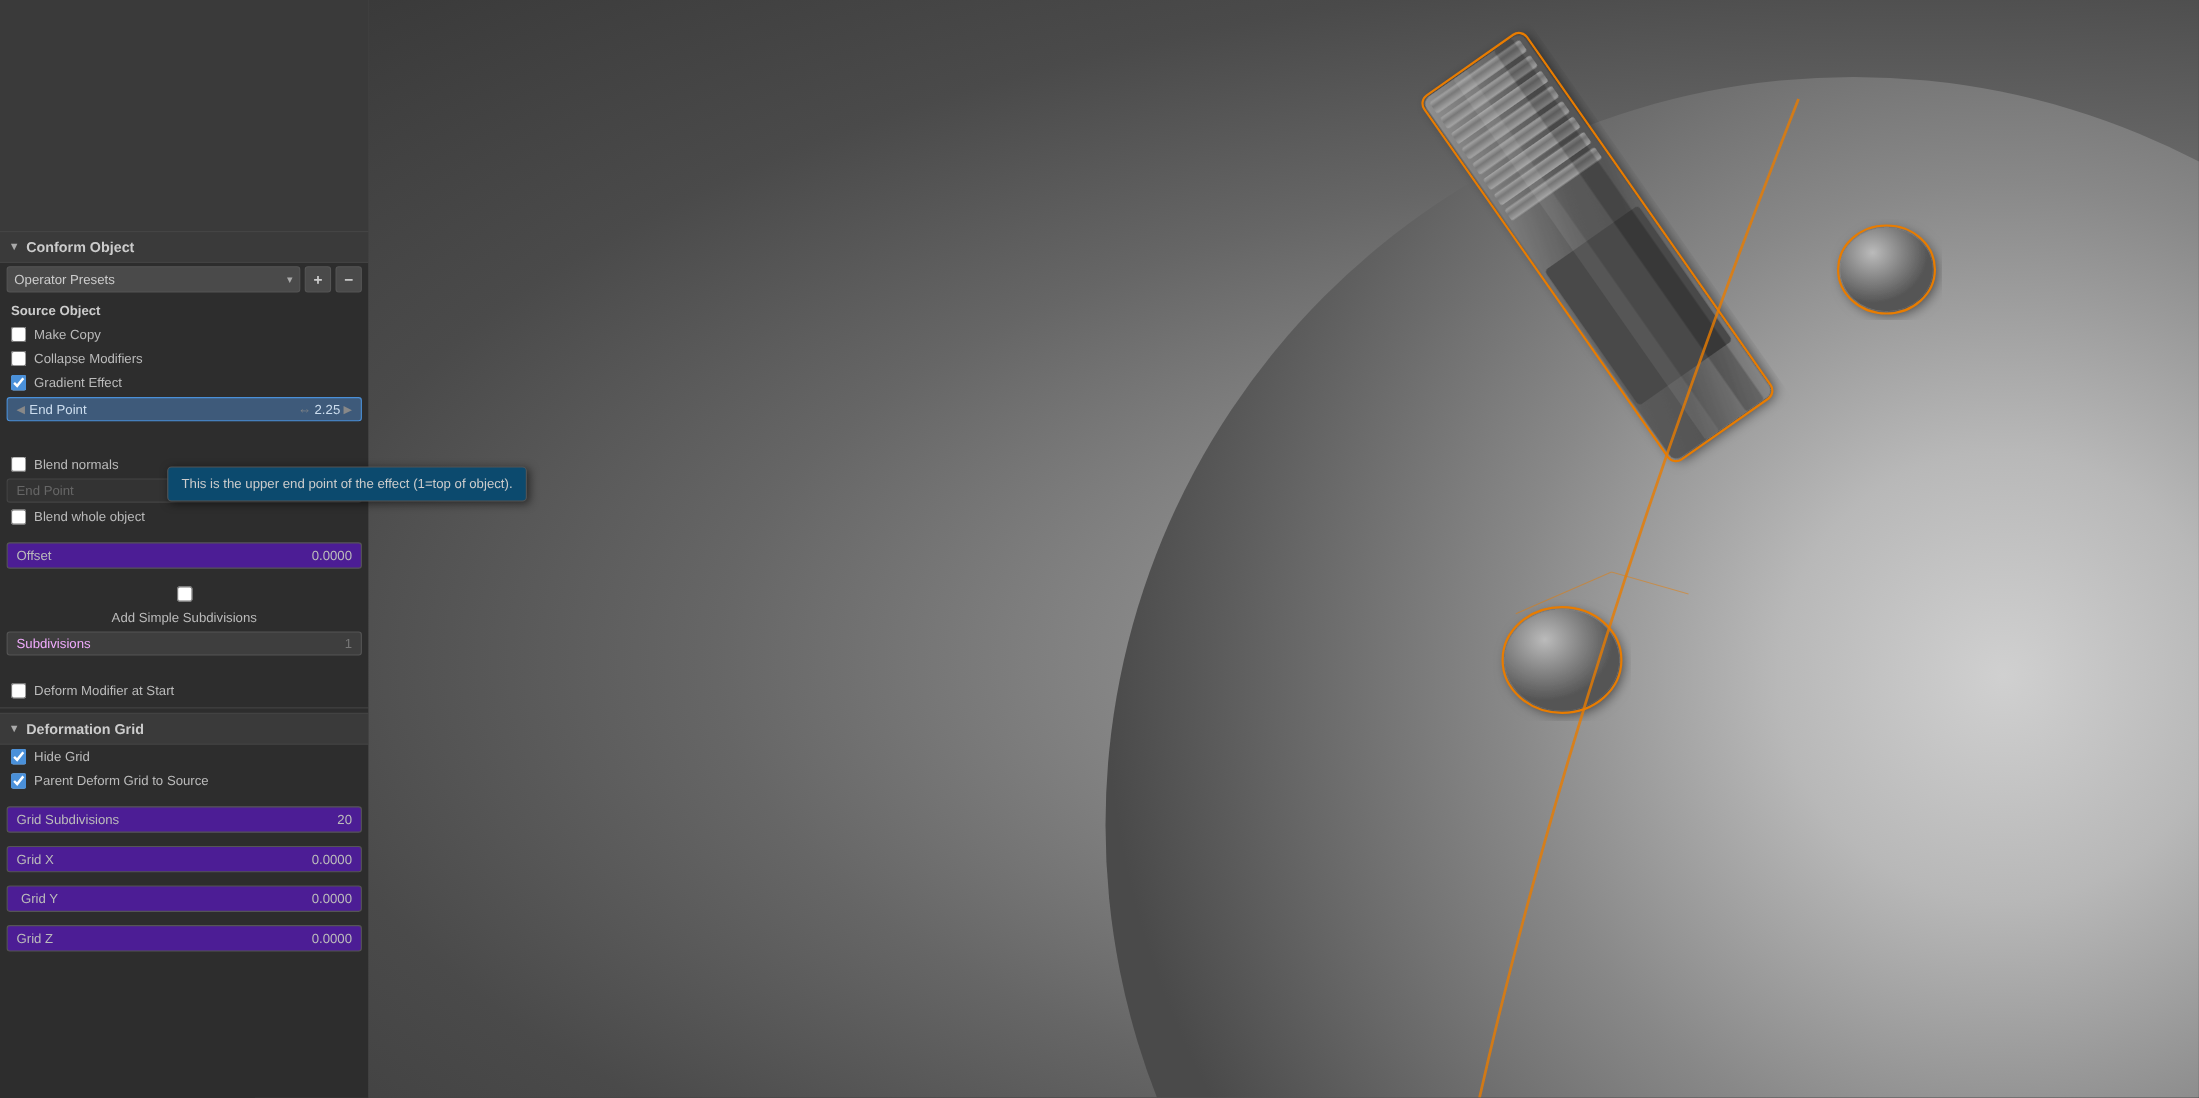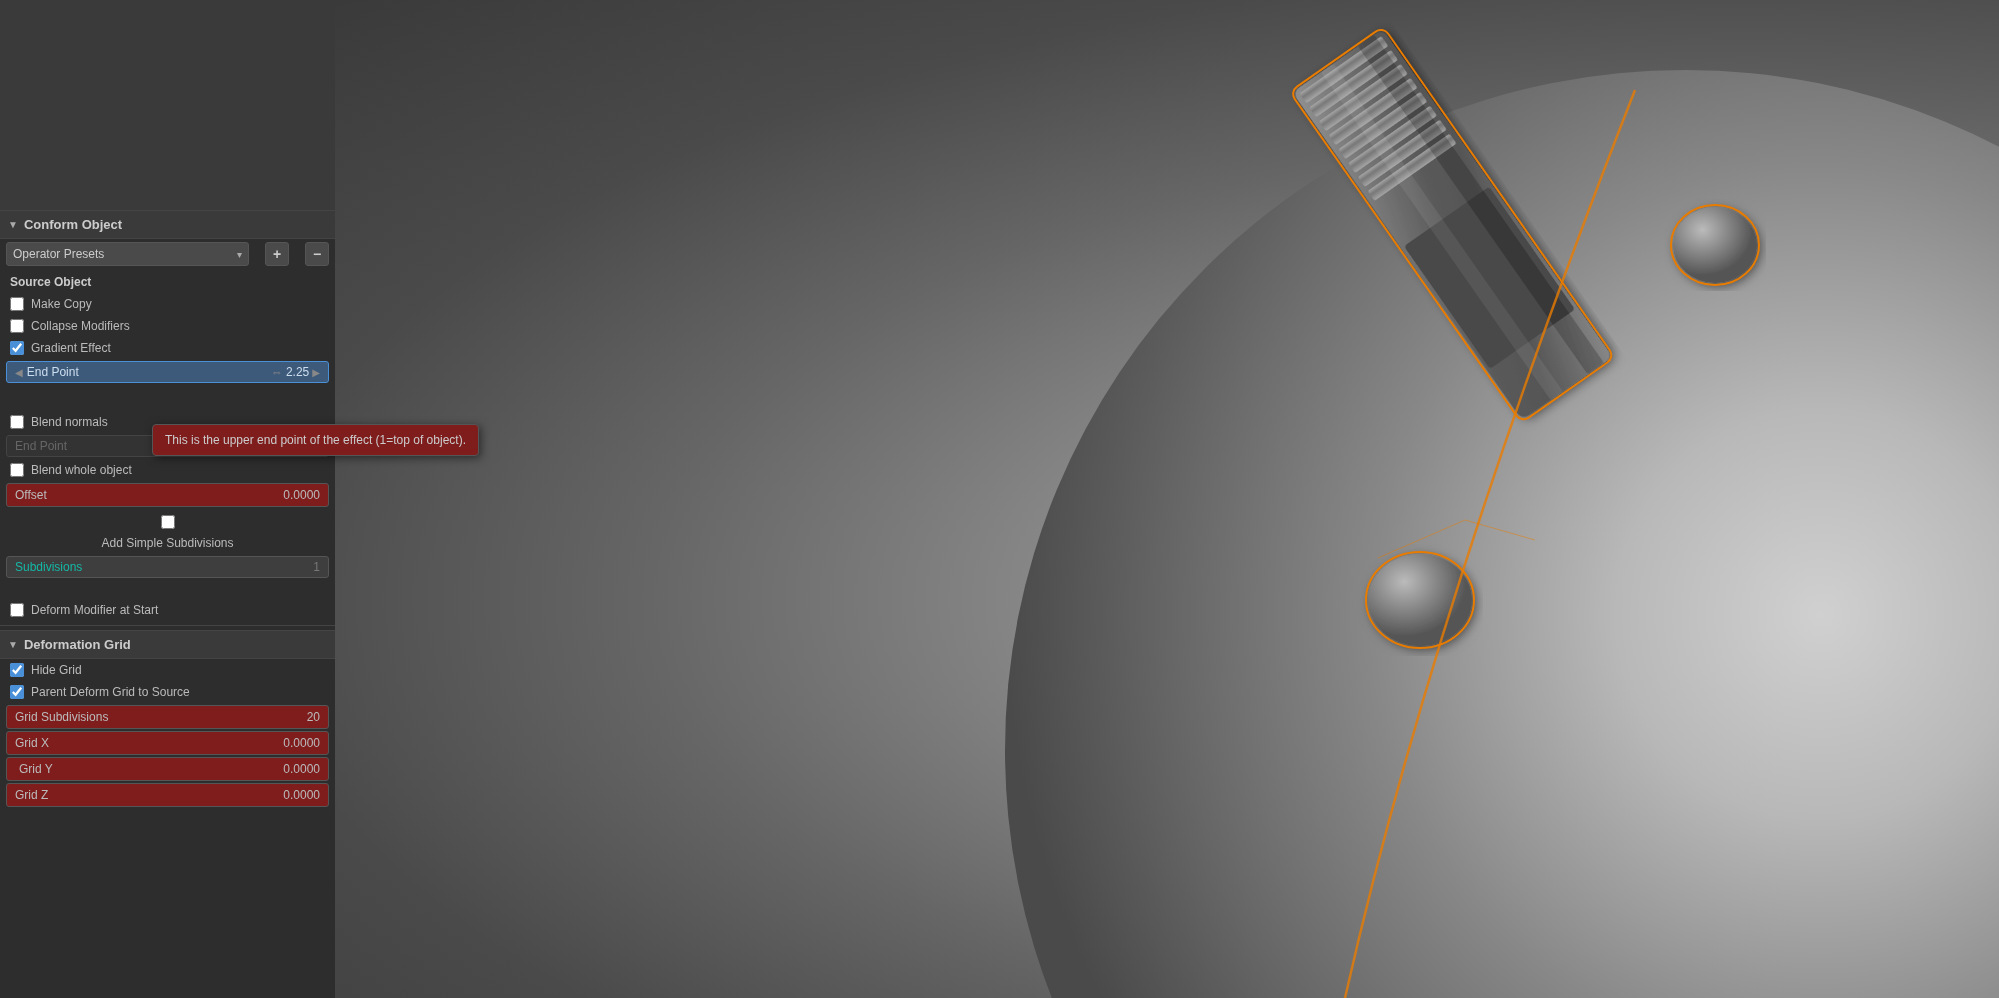--- a/index.html
+++ b/index.html
@@ -61,21 +61,21 @@
       color: #cccccc;
       font-size: 12px;
       font-weight: 600;
     }
 
     
     .preset-row {
       display: flex;
       align-items: center;
       padding: 3px 6px;
-      gap: 16px;
+      gap: 4px;
     }
     .preset-dropdown {
       flex: 1;
       background: #4a4a4a;
       border: 1px solid #555;
       border-radius: 3px;
       color: #ccc;
       padding: 3px 6px;
       font-size: 12px;
       display: flex;
@@ -168,23 +168,23 @@
       display: flex;
       align-items: center;
       padding: 0 8px;
       color: #666;
       font-size: 12px;
       border: 1px solid #444;
     }
 
     
     .offset-row {
-      margin: 2px 6px;
+      margin: 12px 6px;
       height: 24px;
-      background: #7f1d1d;
+      background: #4c1d95;
       border-radius: 3px;
       display: flex;
       align-items: center;
       justify-content: space-between;
       padding: 0 8px;
       cursor: ew-resize;
       border: 1px solid #555;
     }
     .offset-row .label { font-size: 12px; color: #bbb; }
     .offset-row .value { font-size: 12px; color: #bbb; }
@@ -194,29 +194,29 @@
       margin: 2px 6px;
       height: 22px;
       background: #3e3e3e;
       border-radius: 3px;
       display: flex;
       align-items: center;
       justify-content: space-between;
       padding: 0 8px;
       border: 1px solid #555;
     }
-    .number-field .label { font-size: 12px; color: #14b8a6; }
+    .number-field .label { font-size: 12px; color: #f0abfc; }
     .number-field .value { font-size: 12px; color: #777; }
 
     
     .tooltip-box {
       position: absolute;
       left: 152px;
       top: 424px;
-      background: #7f1d1d;
+      background: #0c4a6e;
       border: 1px solid #555;
       border-radius: 4px;
       padding: 8px 12px;
       color: #ccc;
       font-size: 12px;
       white-space: nowrap;
       z-index: 100;
       pointer-events: none;
       box-shadow: 2px 2px 8px rgba(0,0,0,0.5);
     }

